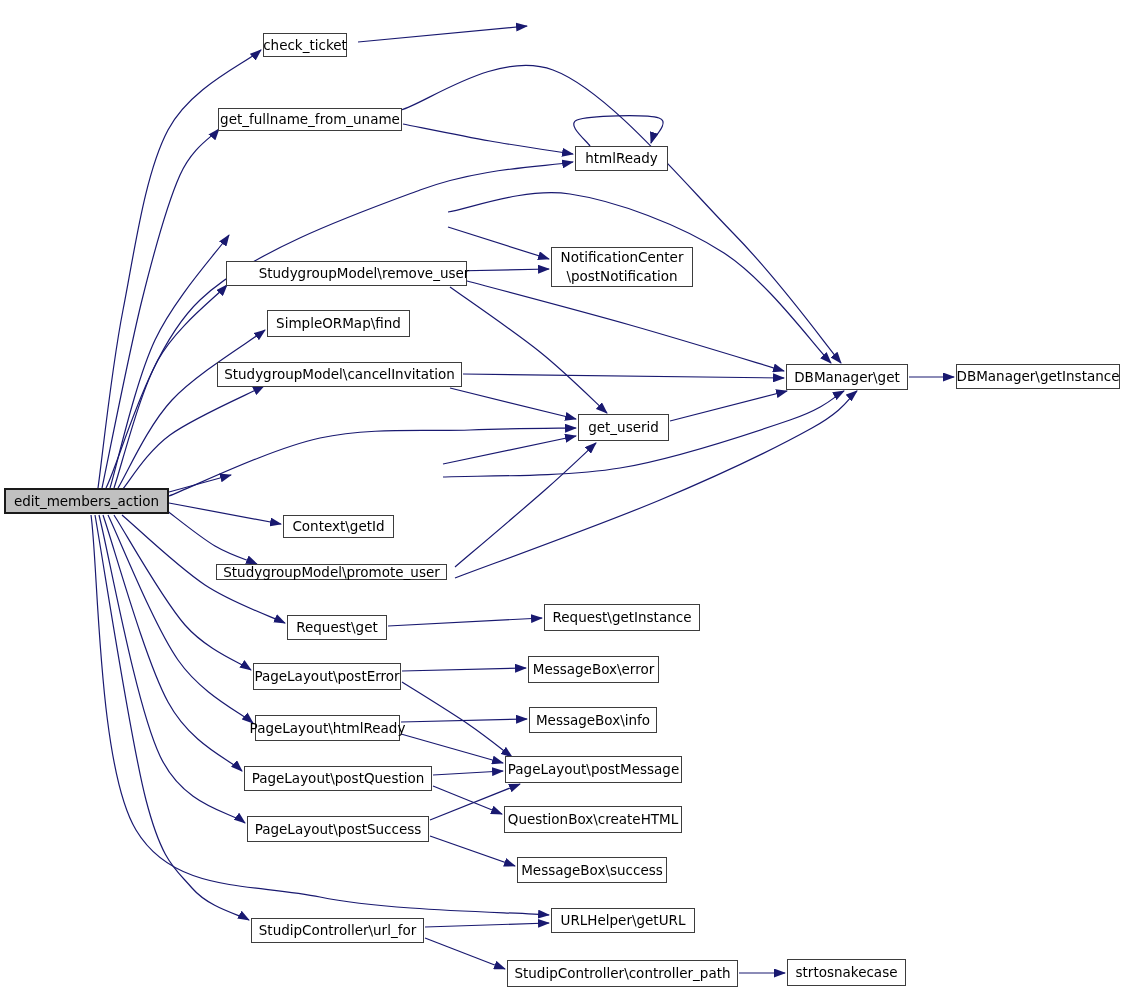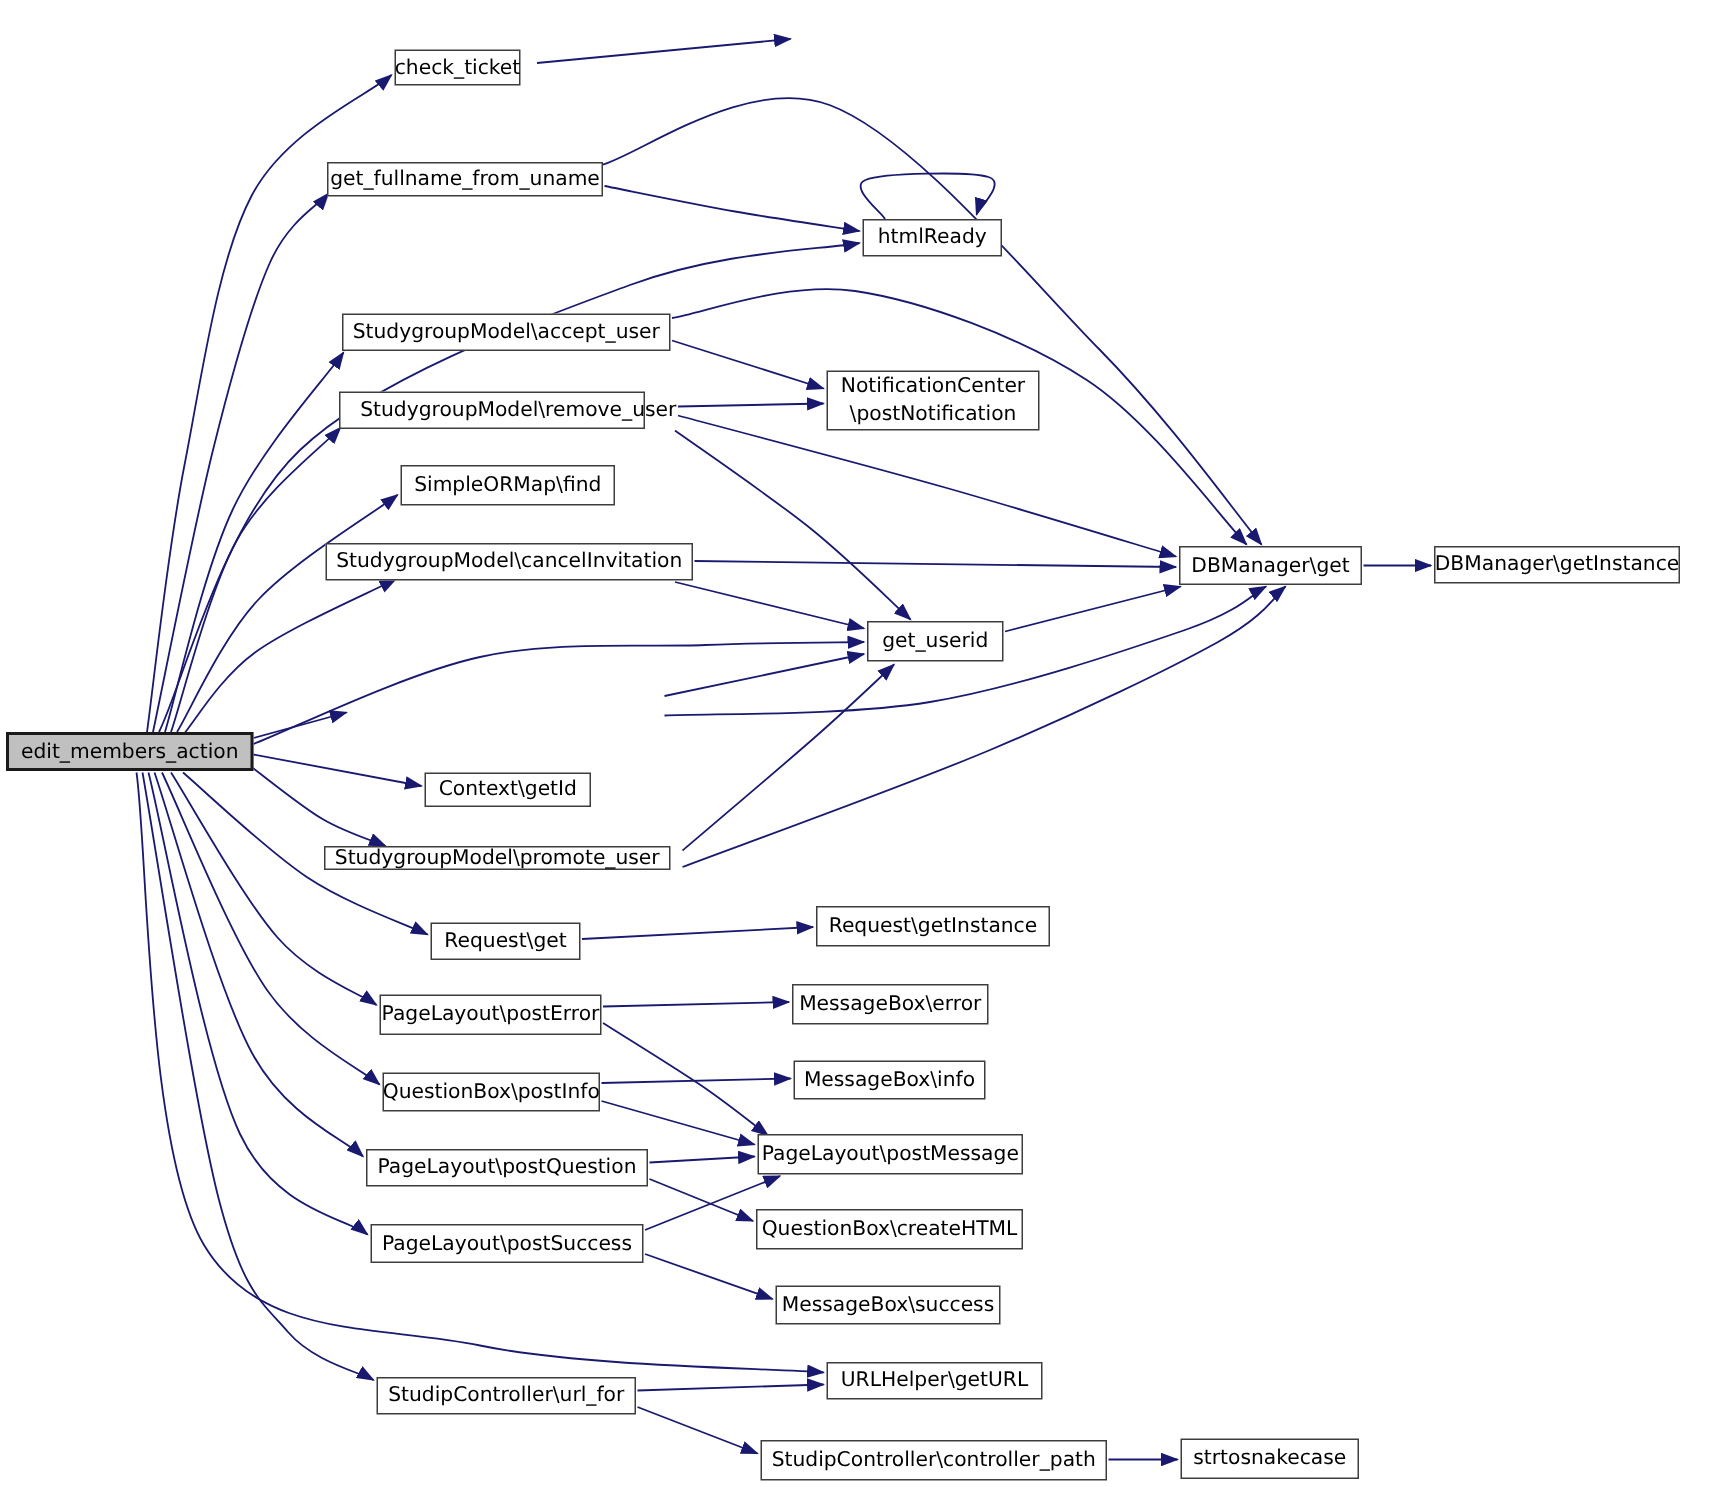--- a/index.html
+++ b/index.html
@@ -94,28 +94,25 @@
     </div>
   <div class="node" style="left: 263px; top: 33px; width: 84px; height: 24px;">
       <span class="lbl">check_ticket</span>
     </div>
   <div class="node" style="left: 218px; top: 108px; width: 184px; height: 23px;">
       <span class="lbl">get_fullname_from_uname</span>
     </div>
   <div class="node" style="left: 575px; top: 146px; width: 93px; height: 25px;">
       <span class="lbl">htmlReady</span>
     </div>
-  <div class="node" style="left: 228px; top: 209px; width: 219px; height: 25px;">
-      <span class="lbl">StudygroupModel\accept_user</span>
-    </div>
   <div class="node" style="left: 551px; top: 247px; width: 142px; height: 40px;">
       <span class="lbl">NotificationCenter
 \postNotification</span>
     </div>
-  <div class="node" style="left: 226px; top: 261px; width: 204px; height: 25px; padding-left: 35px;">
+  <div class="node" style="left: 226px; top: 261px; width: 241px; height: 25px; padding-left: 35px;">
       <span class="lbl">StudygroupModel\remove_user</span>
     </div>
   <div class="node" style="left: 267px; top: 310px; width: 143px; height: 27px;">
       <span class="lbl">SimpleORMap\find</span>
     </div>
   <div class="node" style="left: 217px; top: 362px; width: 245px; height: 25px;">
       <span class="lbl">StudygroupModel\cancelInvitation</span>
     </div>
   <div class="node" style="left: 786px; top: 364px; width: 122px; height: 26px;">
       <span class="lbl">DBManager\get</span>
@@ -138,21 +135,21 @@
   <div class="node" style="left: 544px; top: 604px; width: 156px; height: 27px;">
       <span class="lbl">Request\getInstance</span>
     </div>
   <div class="node" style="left: 253px; top: 663px; width: 148px; height: 27px;">
       <span class="lbl">PageLayout\postError</span>
     </div>
   <div class="node" style="left: 528px; top: 656px; width: 131px; height: 27px;">
       <span class="lbl">MessageBox\error</span>
     </div>
   <div class="node" style="left: 255px; top: 715px; width: 145px; height: 26px;">
-      <span class="lbl">QuestionBox\postInfo</span>
+      <span class="lbl">PageLayout\htmlReady</span>
     </div>
   <div class="node" style="left: 529px; top: 707px; width: 128px; height: 26px;">
       <span class="lbl">MessageBox\info</span>
     </div>
   <div class="node" style="left: 244px; top: 766px; width: 188px; height: 25px;">
       <span class="lbl">PageLayout\postQuestion</span>
     </div>
   <div class="node" style="left: 505px; top: 756px; width: 177px; height: 27px;">
       <span class="lbl">PageLayout\postMessage</span>
     </div>

